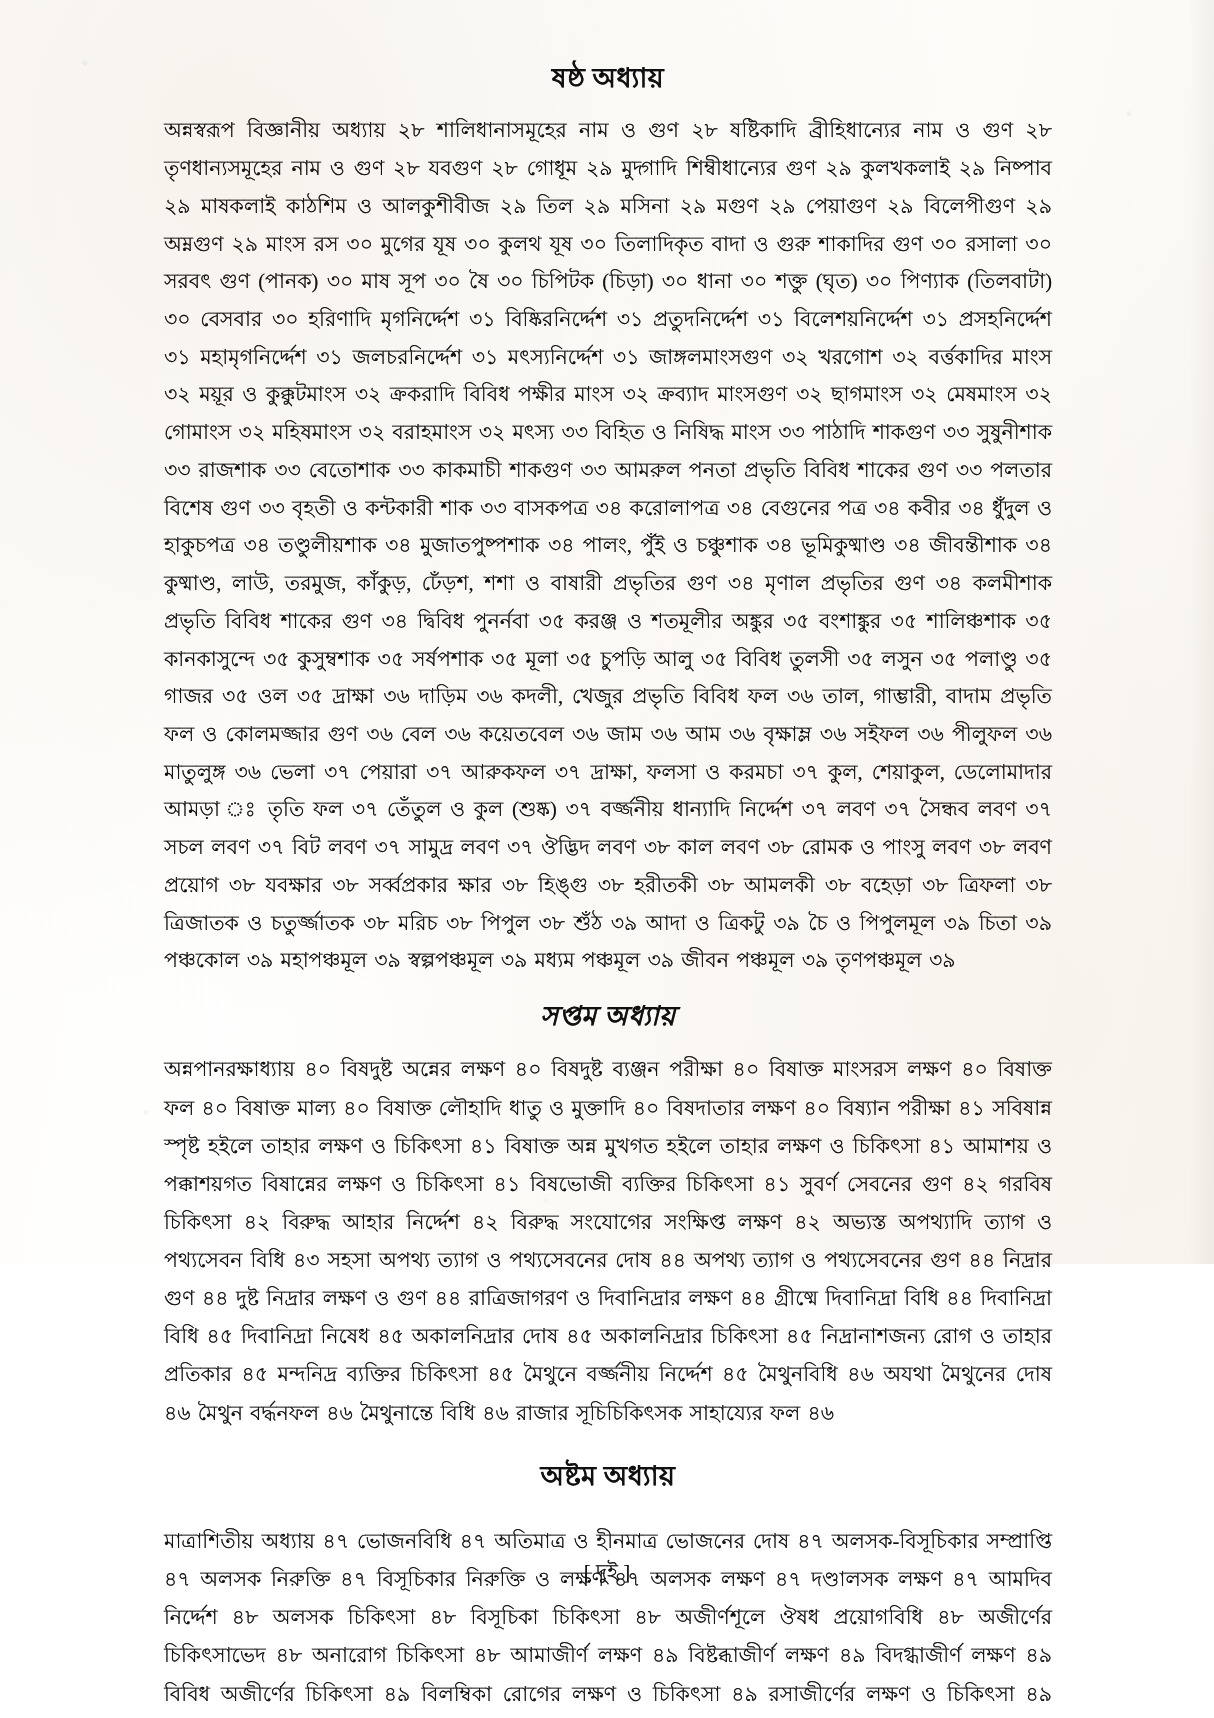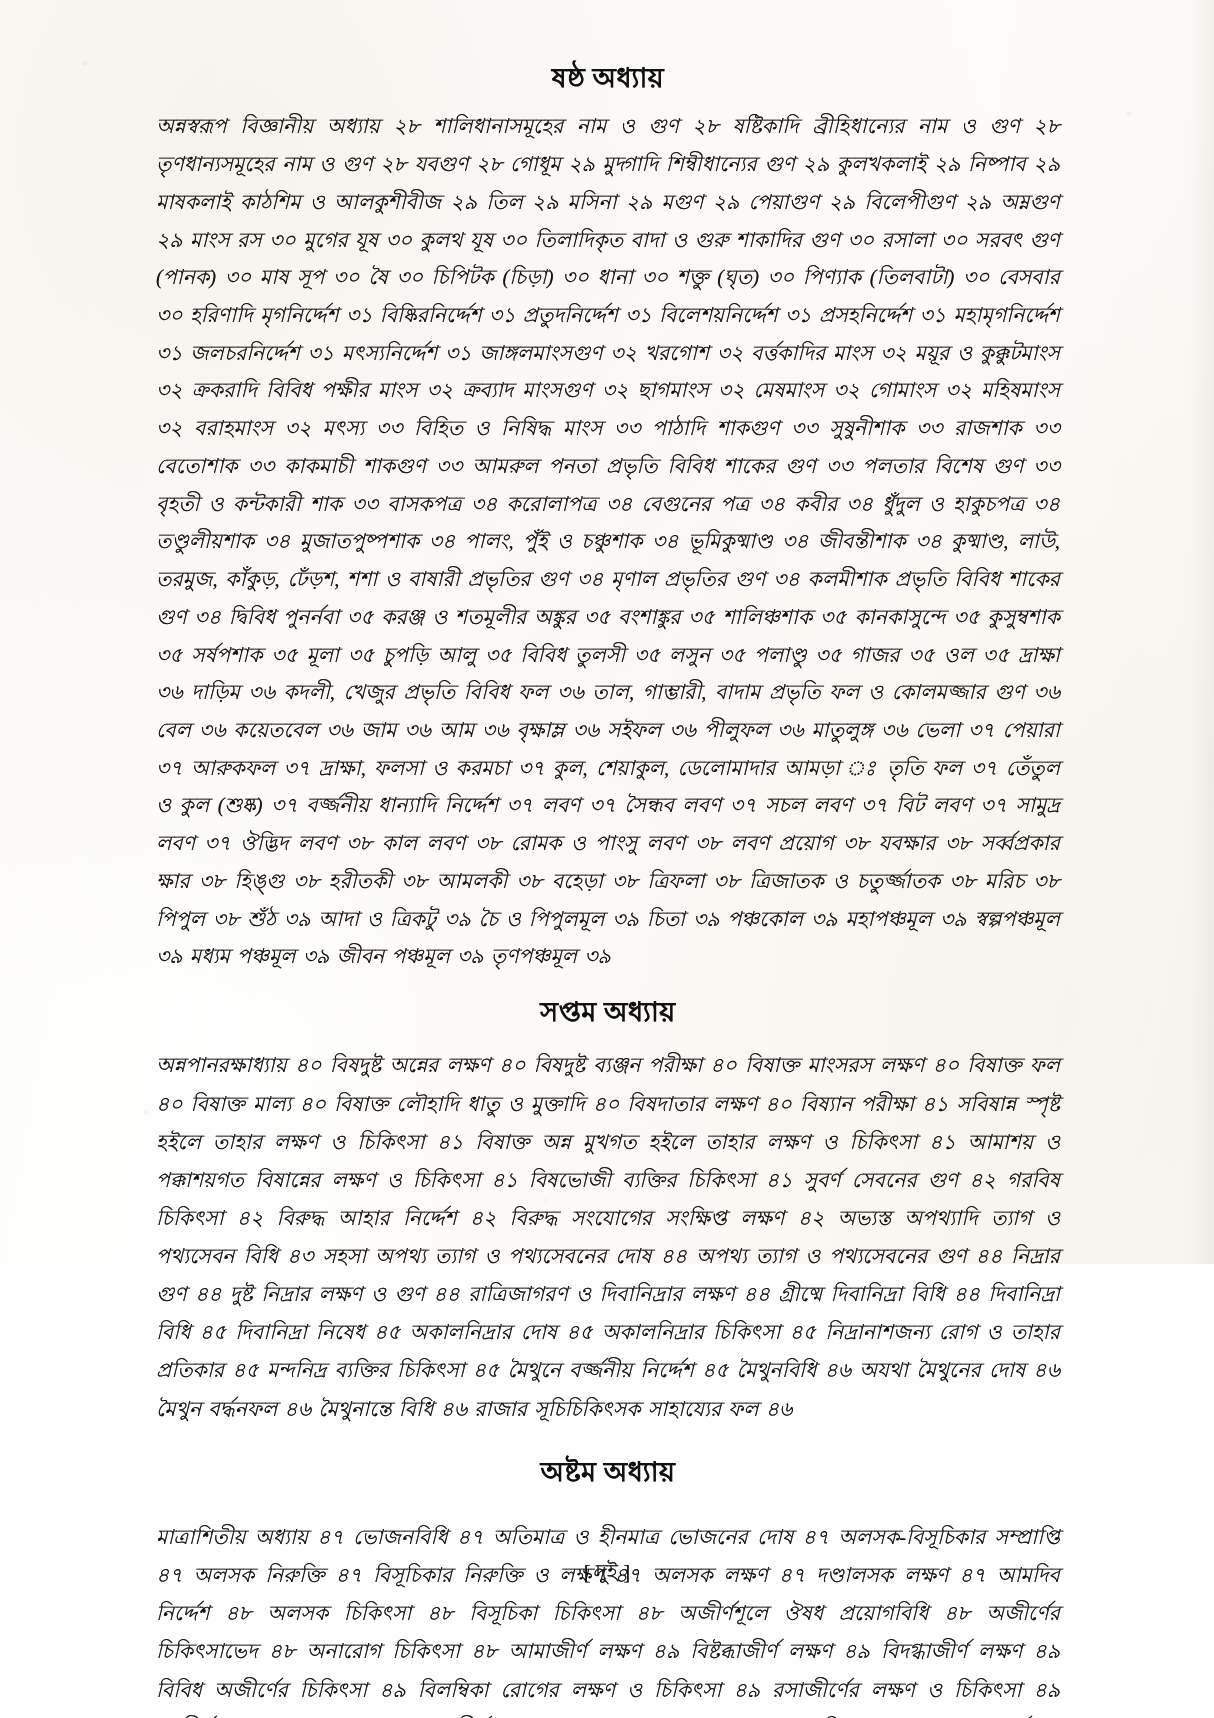--- a/index.html
+++ b/index.html
@@ -73,32 +73,31 @@
     margin-bottom: 6px;
   }
 
   .toc-body {
     font-size: 20.5px;
     line-height: 1.86;
     color: #151313;
     text-align: justify;
     text-justify: inter-word;
     word-spacing: 2px;
-    margin: 8px;
+    margin: 16px;
     font-weight: 500;
-    font-style: italic;
   }
 
   .toc-body.dense {
     line-height: 1.84;
   }
 
   
   .heading-six    { margin-top: 0;     margin-bottom: 12px; }
-  .heading-seven  { margin-top: 18px;  margin-bottom: 16px; }
+  .heading-seven  { margin-top: 18px;  margin-bottom: 16px; font-style: italic; }
   .heading-eight  { margin-top: 26px;  margin-bottom: 28px; }
 
   .page-number {
     position: absolute;
     left: 0;
     right: 0;
     top: 1556px;
     text-align: center;
     font-size: 21px;
     color: #161414;

